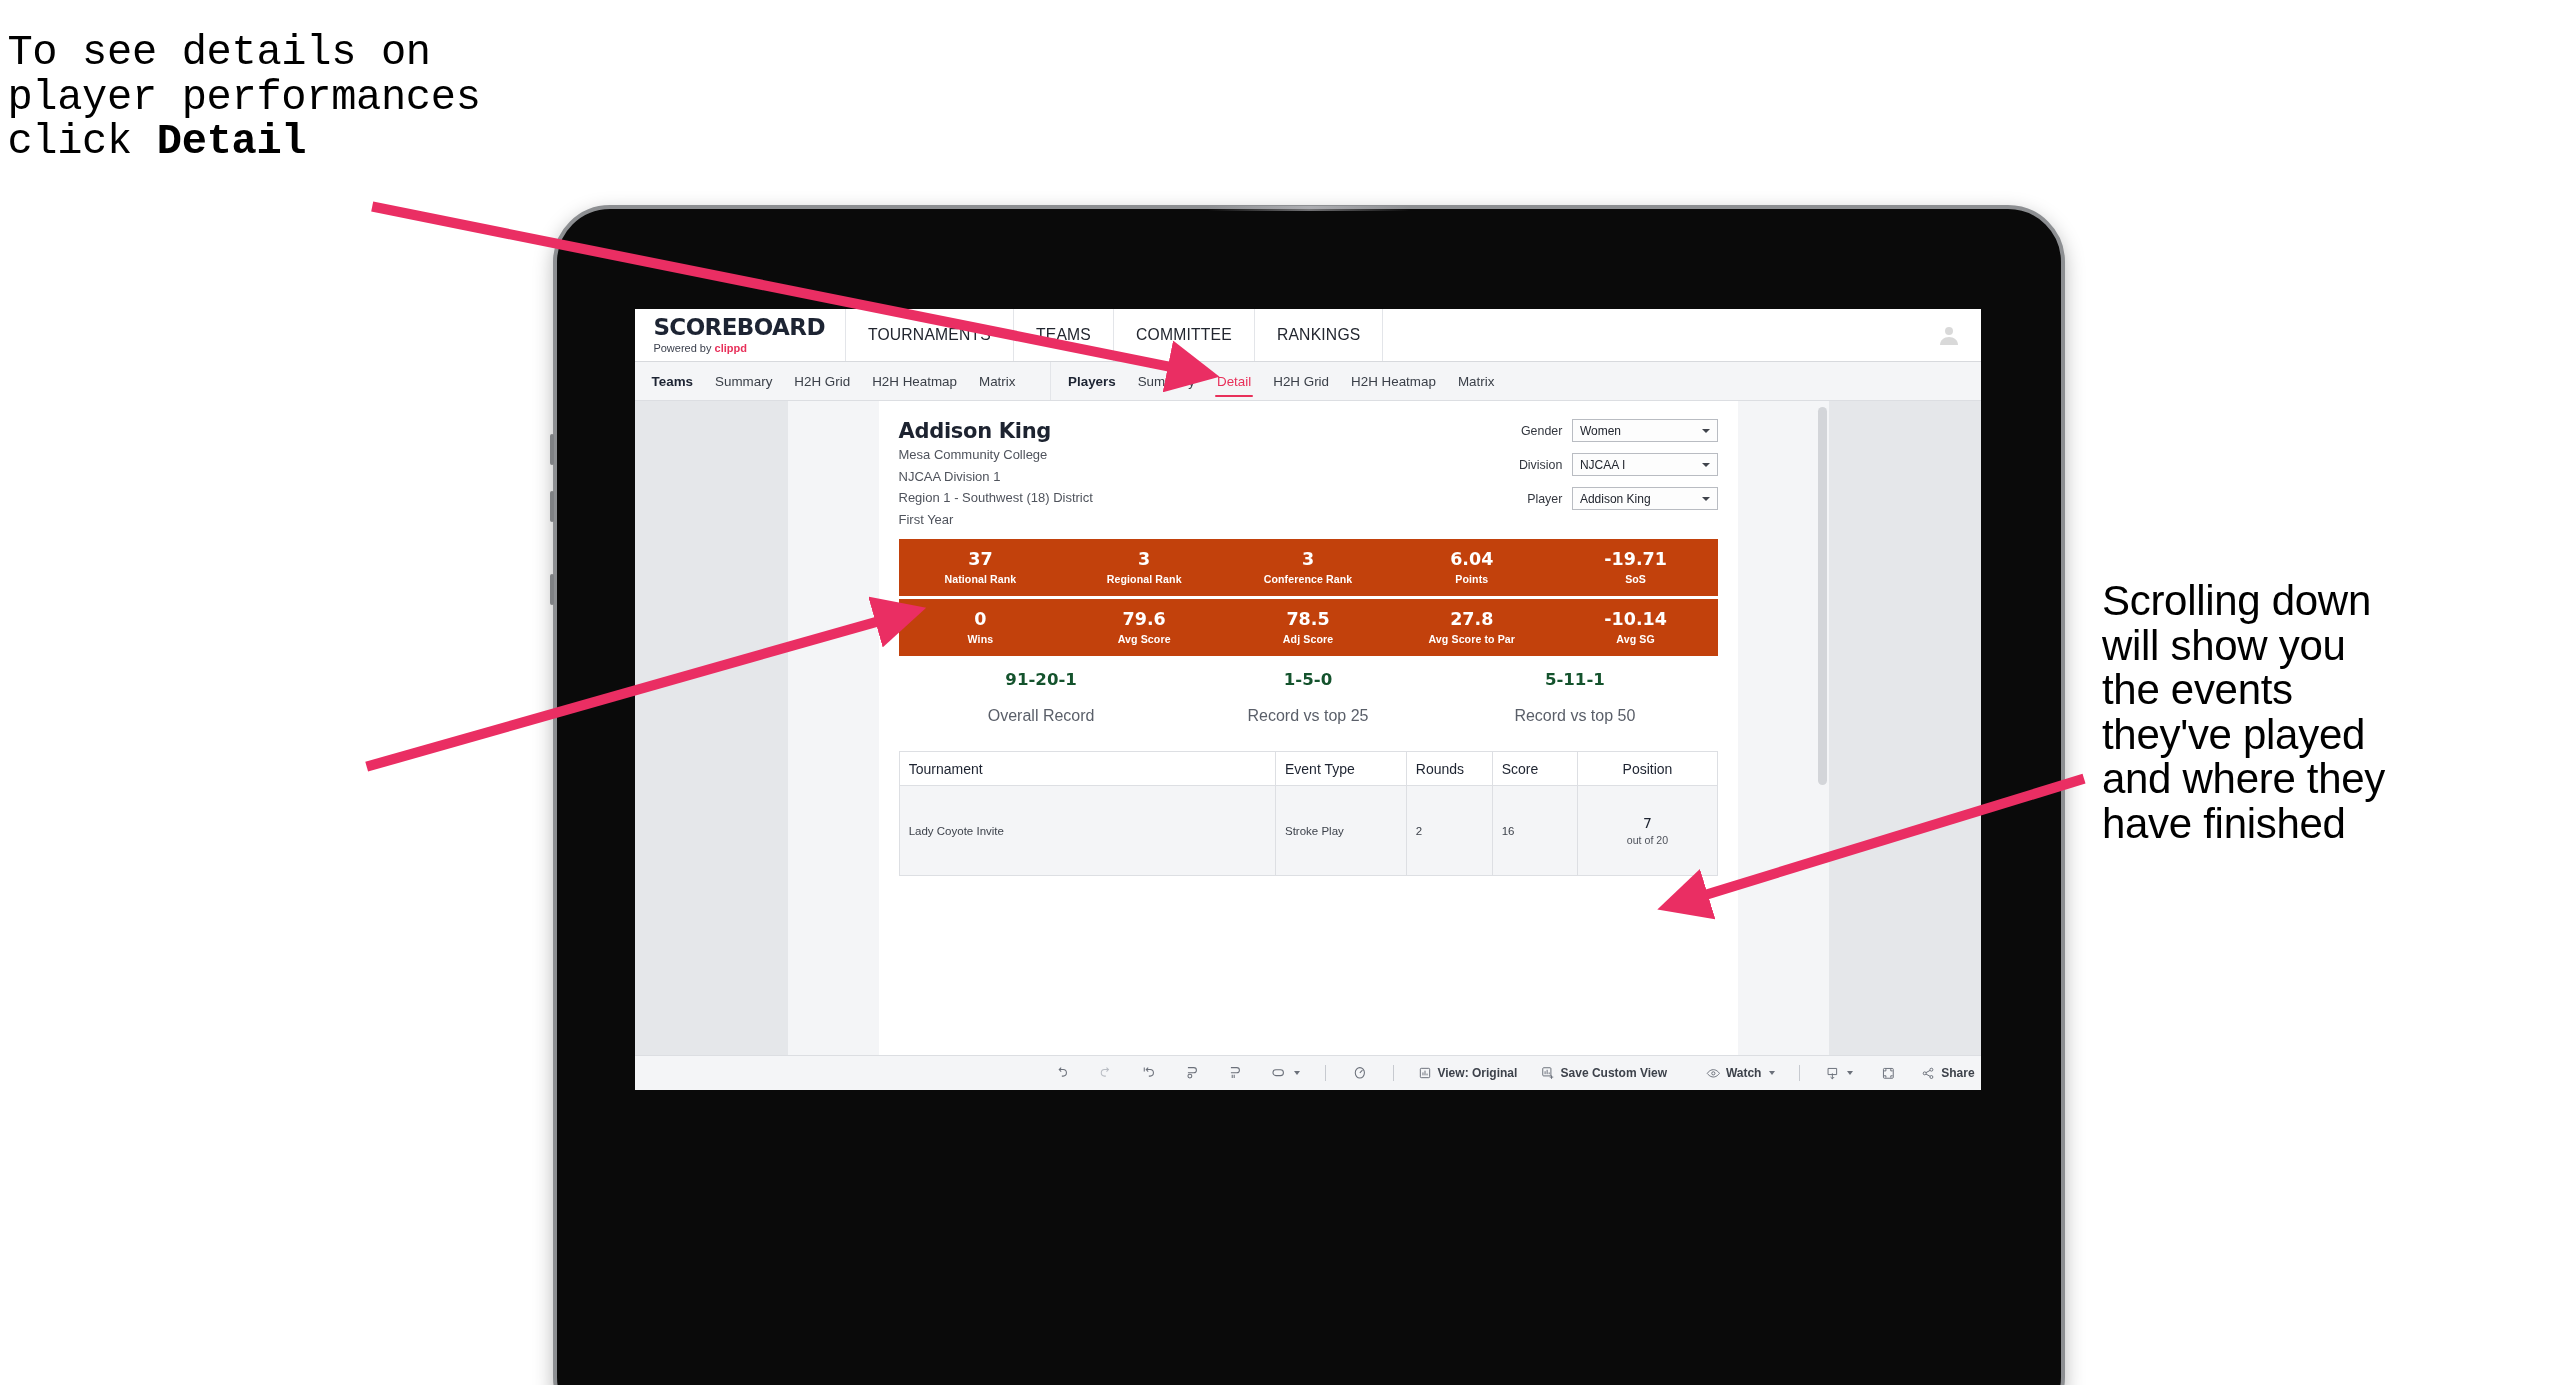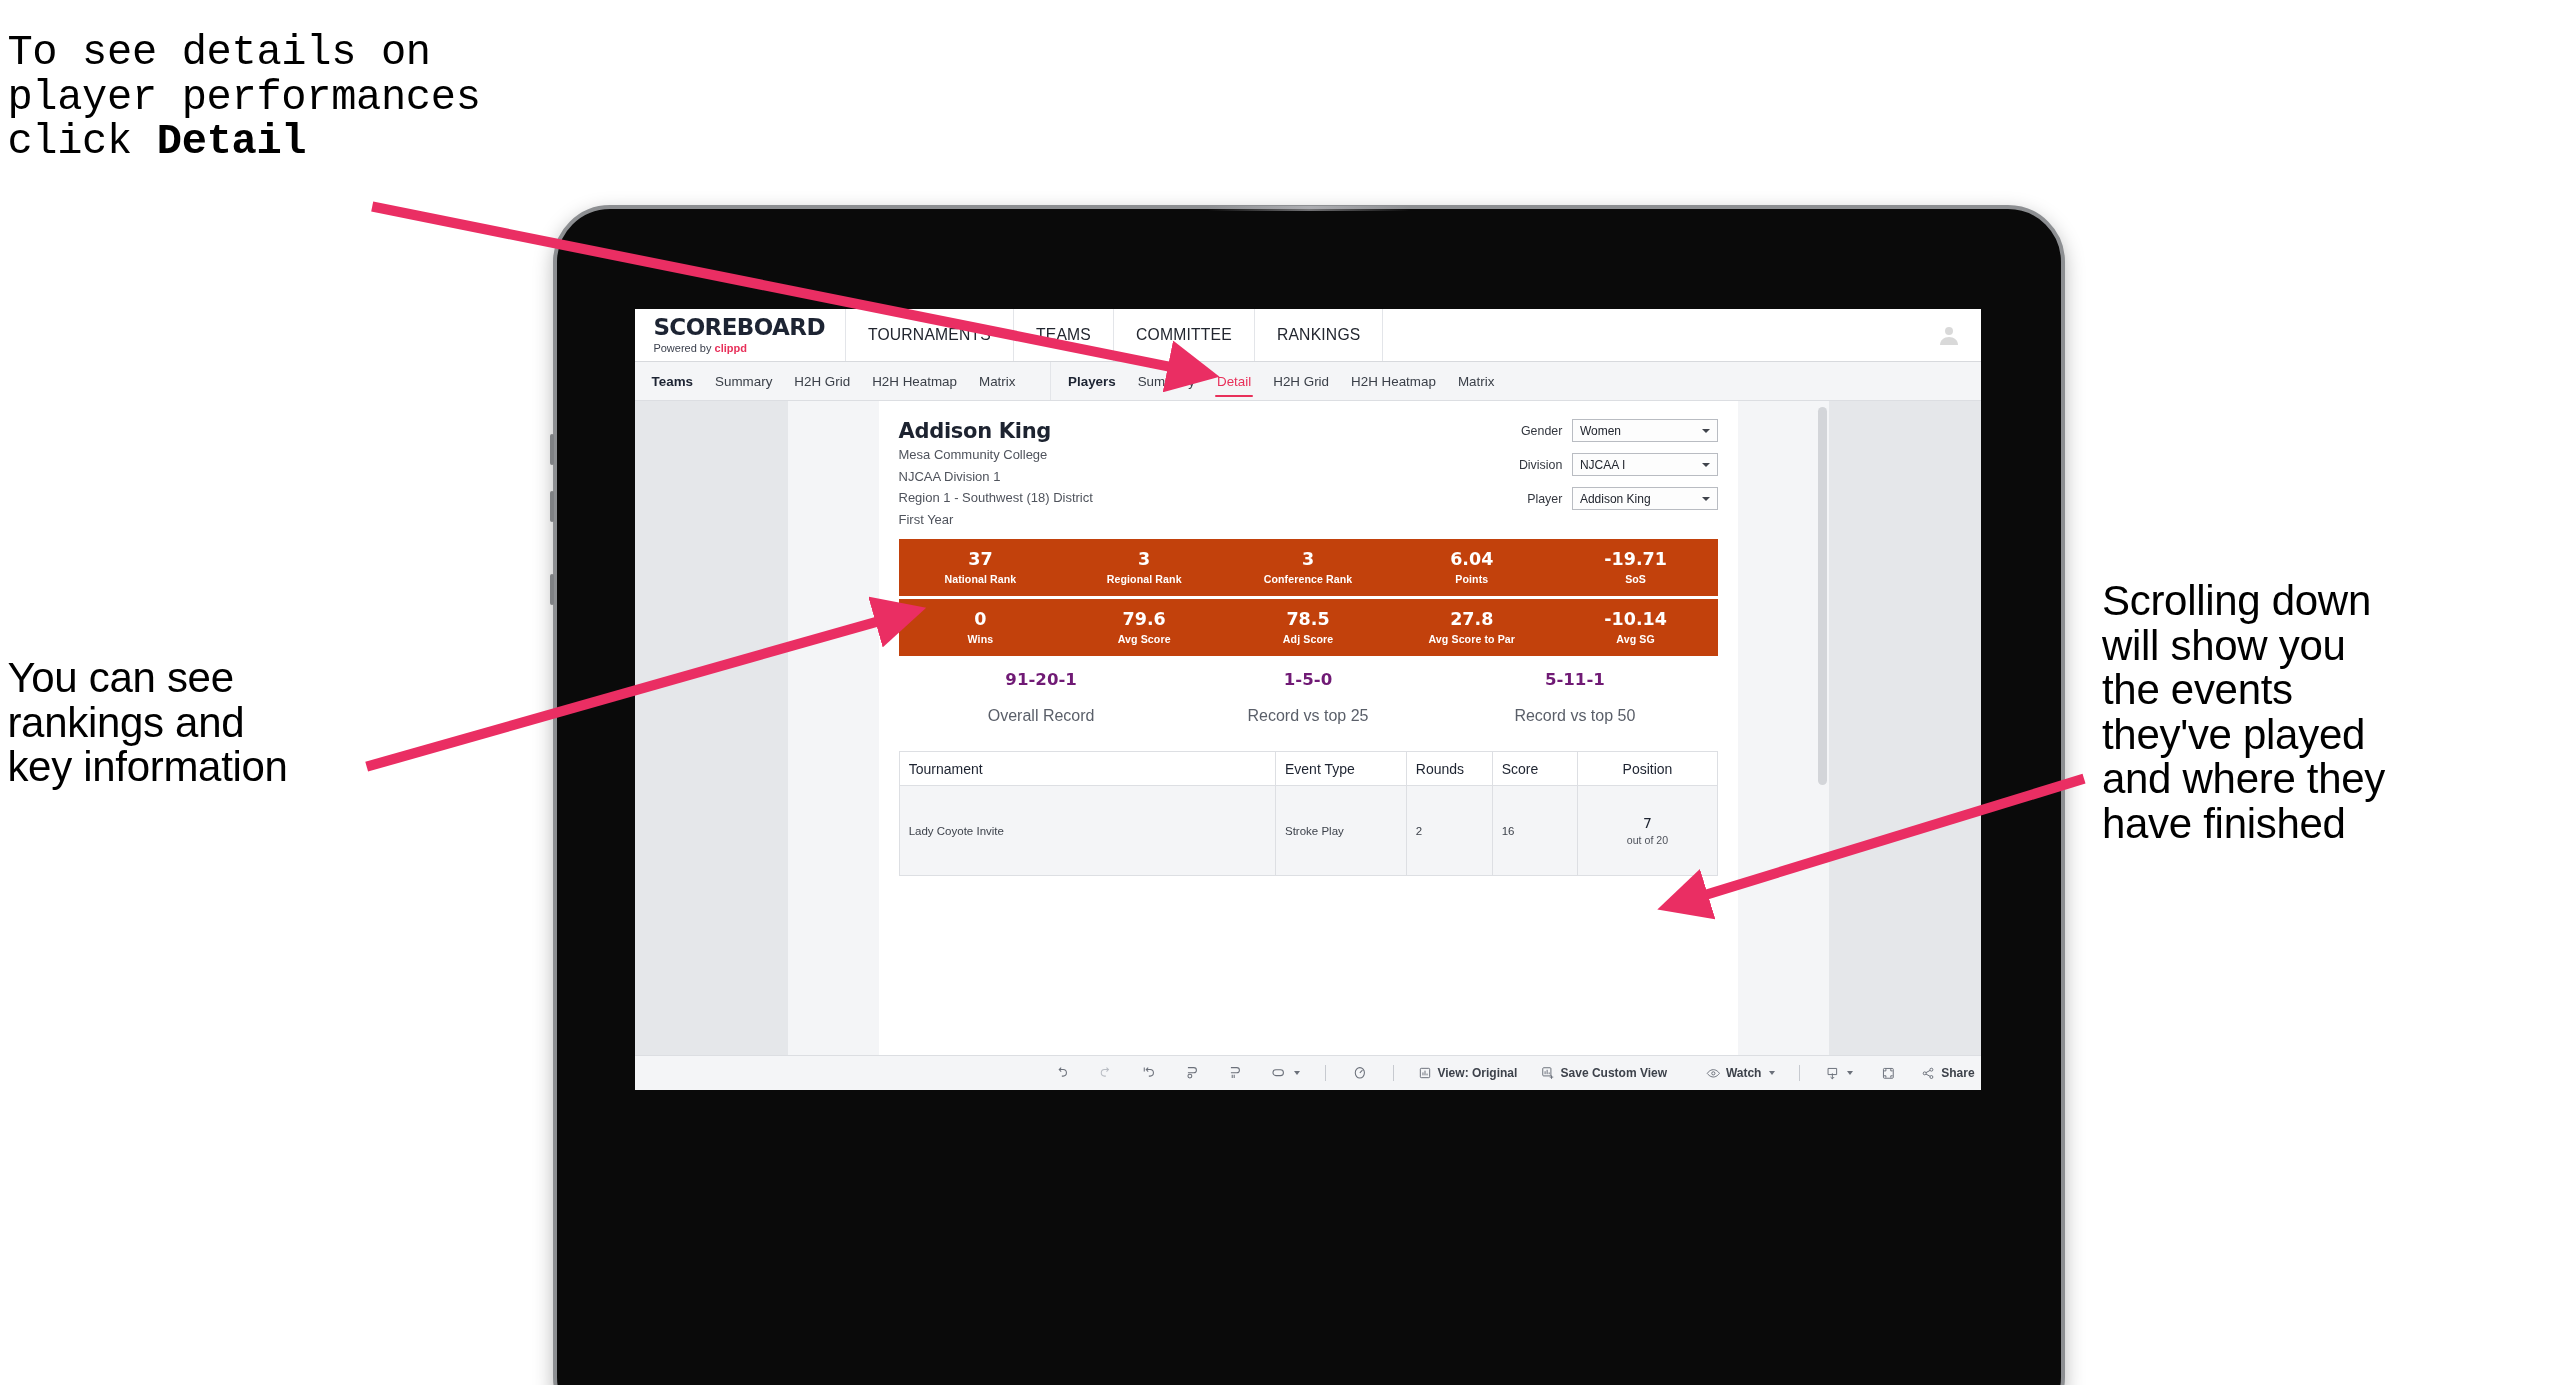--- a/index.html
+++ b/index.html
@@ -173,21 +173,21 @@
     font-family: "DejaVu Sans", sans-serif;
     font-size: 17.5px; font-weight: 700; line-height: 1.1;
   }
   .bandcell .l { font-size: 10.6px; font-weight: 700; margin-top: 3.7px; letter-spacing:0.1px; }
 
   
   .records { display:flex; margin-top: 14.7px; padding: 0 9.2px 13px 9.2px; }
   .reccell { flex:1; text-align:center; }
   .reccell .v {
     font-family: "DejaVu Sans", sans-serif;
-    font-size: 16.6px; font-weight: 700; color:#701a75; line-height: 1.15;
+    font-size: 16.6px; font-weight: 700; color:#14532d; line-height: 1.15;
   }
   .reccell .l { font-size: 16px; color: #5a5f69; margin-top: 18px; }
 
   
   table.events { width: 100%; border-collapse: collapse; margin-top: 13px; table-layout: fixed; }
   table.events th, table.events td {
     border: 0.9px solid #dddfe3;
     font-weight: 400;
   }
   table.events th {
@@ -525,23 +525,20 @@
         </div>
       </div>
 
     </div>
   </div>
 
   <div class="annot" id="annot-topleft"><span>To see details on
 player performances
 click </span><b>Detail</b></div>
 
-  <div class="annot" id="annot-bottomleft">You can see
-rankings and
-key information</div>
 
   <div class="annot" id="annot-right">Scrolling down
 will show you
 the events
 they've played
 and where they
 have finished</div>
 
   <svg id="arrows" viewBox="0 0 2796 1504" width="2576" height="1386">
     <defs>

